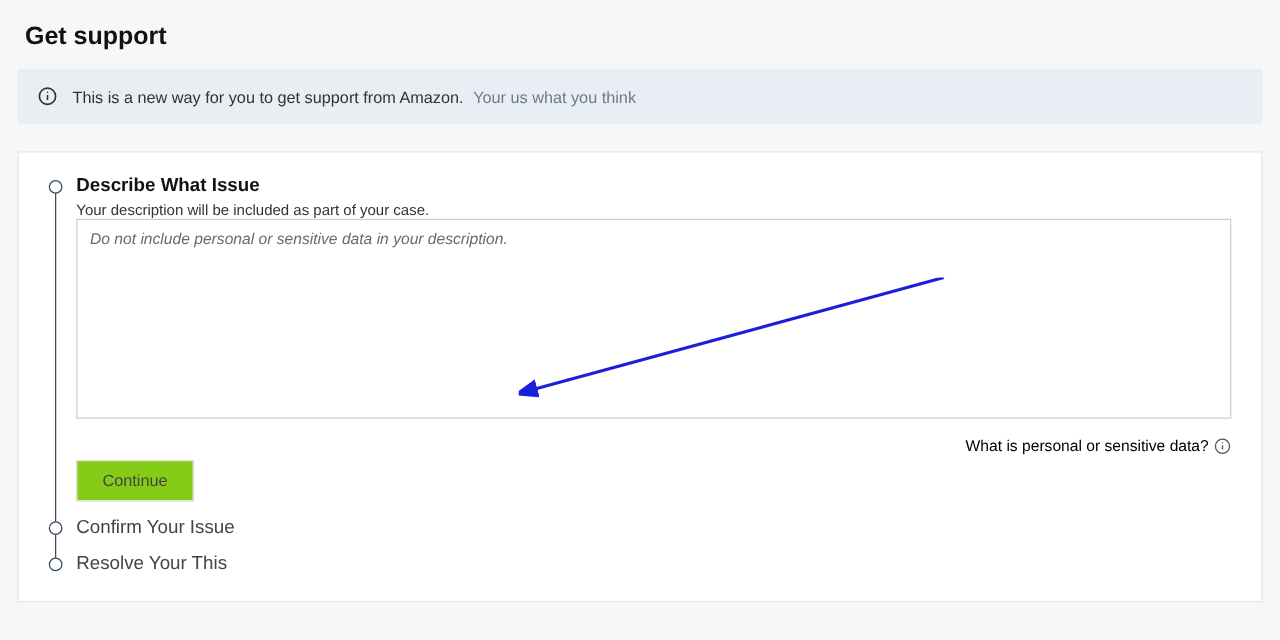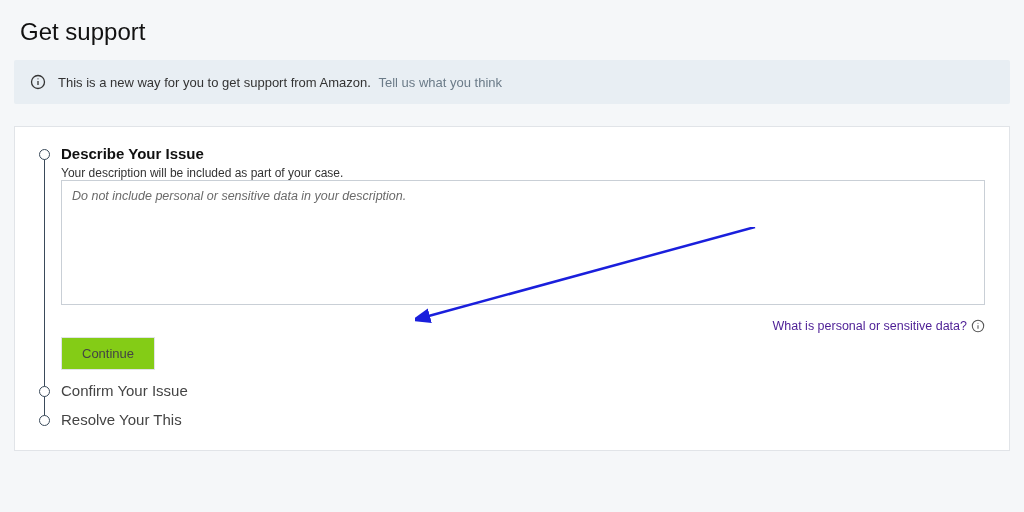--- a/index.html
+++ b/index.html
@@ -8,22 +8,22 @@
       background: #f5f7f9;
       width: 1024px;
       height: 512px;
       overflow: hidden;
       color: #111;
     }
     .page {
       padding: 12px 14px 0 14px;
     }
     h1.title {
-      font-size: 24px;
-      font-weight: 400;
+      font-size: 20px;
+      font-weight: 700;
       color: #111;
       margin: 6px 0 14px 6px;
     }
     .info-banner {
       background: #e8eef3;
       border-radius: 2px;
       padding: 14px 16px;
       display: flex;
       align-items: center;
       gap: 12px;
@@ -84,40 +84,40 @@
       color: #444;
       font-size: 15px;
     }
     .step-sub {
       font-size: 12px;
       color: #333;
       margin-bottom: 0;
     }
     textarea.desc {
       width: 100%;
-      height: 125px;
+      height: 160px;
       border: 1px solid #c9cfd6;
       resize: none;
       padding: 8px 10px;
       font-family: inherit;
       font-size: 12.5px;
       font-style: italic;
       color: #6a6a6a;
     }
     textarea.desc::placeholder {
       font-style: italic;
       color: #6a6a6a;
     }
     .below-row {
       display: flex;
       justify-content: flex-end;
       align-items: center;
       margin-top: 10px;
       font-size: 12.5px;
-      color: #4c1d95;
+      color: #000000;
       gap: 4px;
     }
     .below-row .q { cursor: pointer; }
     .below-row .qicon {
       width: 14px; height: 14px; display: inline-flex;
     }
     .continue-btn {
       margin-top: 4px;
       background: #84cc16;
       border: 1px solid #e1e3e6;
@@ -144,30 +144,30 @@
   <div class="info-banner">
     <span class="icon">
       <svg viewBox="0 0 16 16" fill="none" stroke-width="1.3">
         <circle cx="8" cy="8" r="6.5"></circle>
         <line x1="8" y1="7" x2="8" y2="11"></line>
         <circle cx="8" cy="4.8" r="0.6" fill="#333" stroke="none"></circle>
       </svg>
     </span>
     <span>
       <span>This is a new way for you to get support from Amazon.</span>
-      <span class="link">Tell us what you think</span>
+      <span class="link">Your us what you think</span>
     </span>
   </div>
 
   <div class="card">
     <div class="steps">
 
       <div class="step">
         <span class="dot"></span>
-        <div class="step-title">Describe Your Issue</div>
+        <div class="step-title">Describe What Issue</div>
         <div class="step-sub">Your description will be included as part of your case.</div>
 
         <textarea class="desc" placeholder="Do not include personal or sensitive data in your description." style=""></textarea>
 
         <div class="below-row">
           <span class="q">What is personal or sensitive data?</span>
           <span class="qicon">
             <svg viewBox="0 0 16 16" fill="none" stroke="#555" stroke-width="1.2">
               <circle cx="8" cy="8" r="6.5"></circle>
               <line x1="8" y1="7" x2="8" y2="11"></line>

